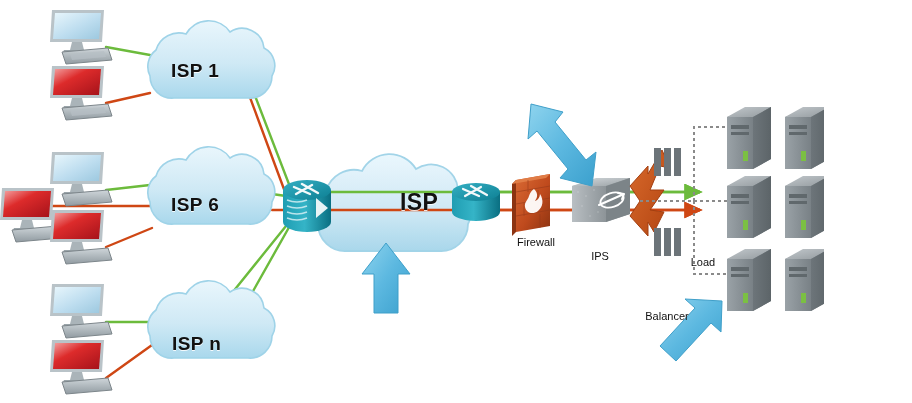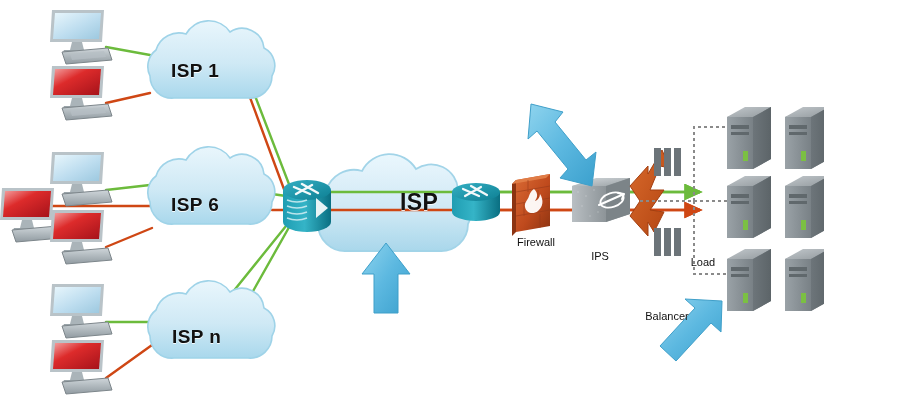--- a/index.html
+++ b/index.html
@@ -380,21 +380,21 @@
       <path d="M531,104 L563,112 L555,122 L586,160 L596,152 L592,186 L560,178 L568,169 L537,131 L528,139 Z" fill="url(#gCallout)" stroke="#3f9fc9" stroke-width="1"></path>
     </g>
     <g>
       <path d="M722,301 L721,332 L711,323 L676,361 L660,346 L695,308 L685,299 Z" fill="url(#gCallout)" stroke="#3f9fc9" stroke-width="1"></path>
     </g>
 
   </svg>
 
   <div class="lbl cloudlbl" style="left:171px;top:60px;">ISP 1</div>
   <div class="lbl cloudlbl" style="left:171px;top:194px;">ISP 6</div>
-  <div class="lbl cloudlbl" style="left:172px;top:326px;">ISP n</div>
+  <div class="lbl cloudlbl" style="left:172px;top:333px;">ISP n</div>
   <div class="lbl cloudlbl big" style="left:376px;top:189px;margin-left:24px;">ISP</div>
 
   <div class="lbl devlbl" style="left:506px;top:236px;width:60px;">Firewall</div>
   <div class="lbl devlbl" style="left:580px;top:236px;width:40px;margin-top:14px;">IPS</div>
   <div class="lbl devlbl" style="left:670px;top:256px;width:66px;">Load</div>
   <div class="lbl devlbl" style="left:628px;top:270px;width:78px;margin-top:40px;">Balancer</div>
 
 
 </div>
 

